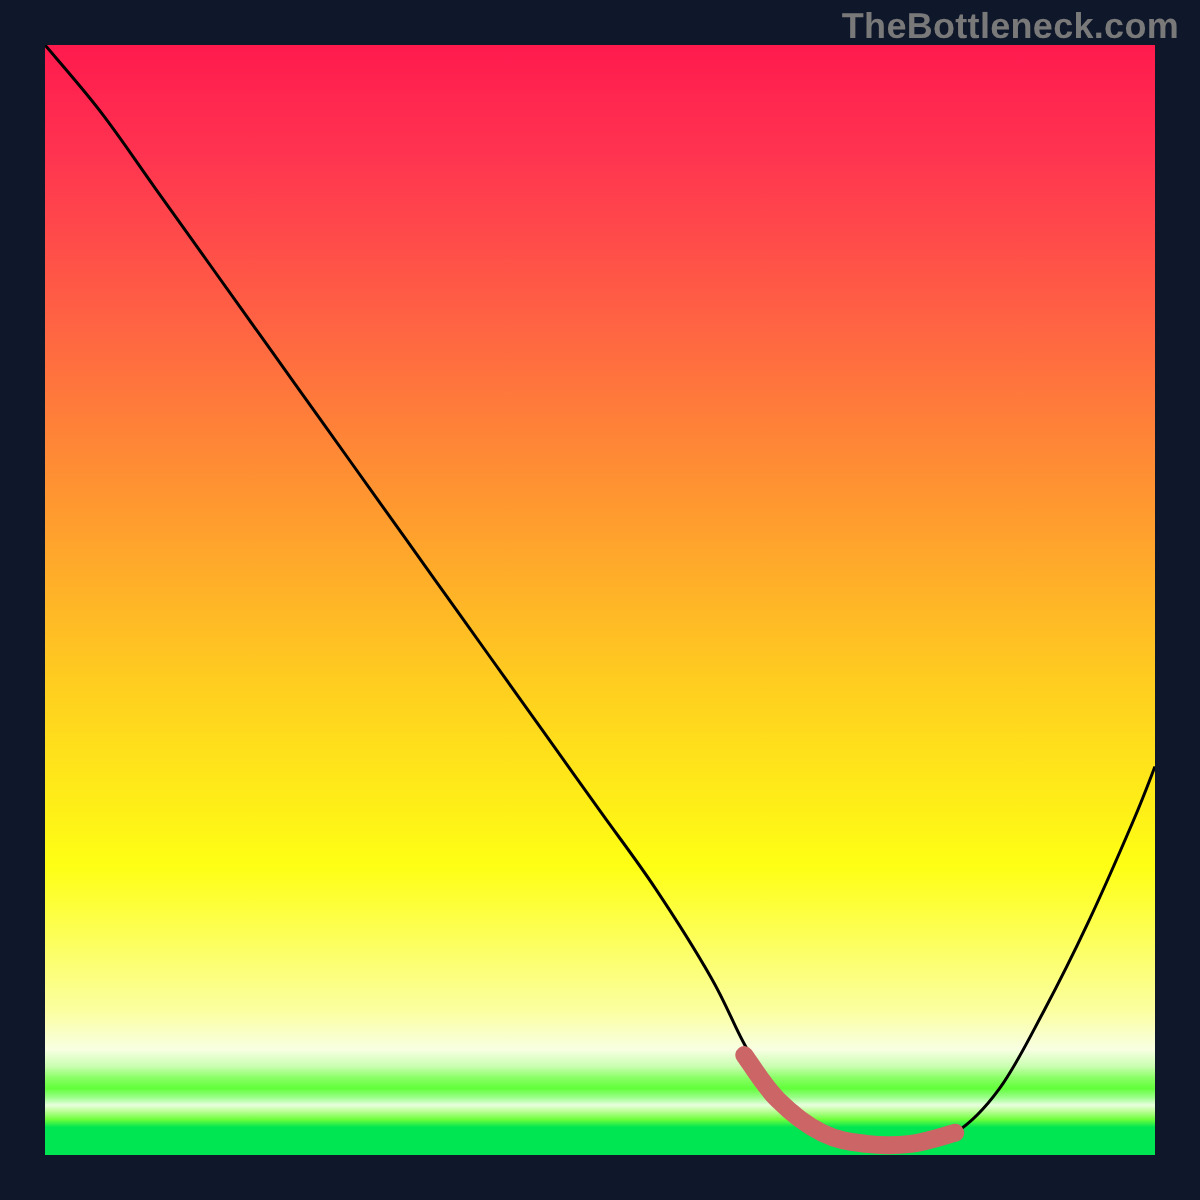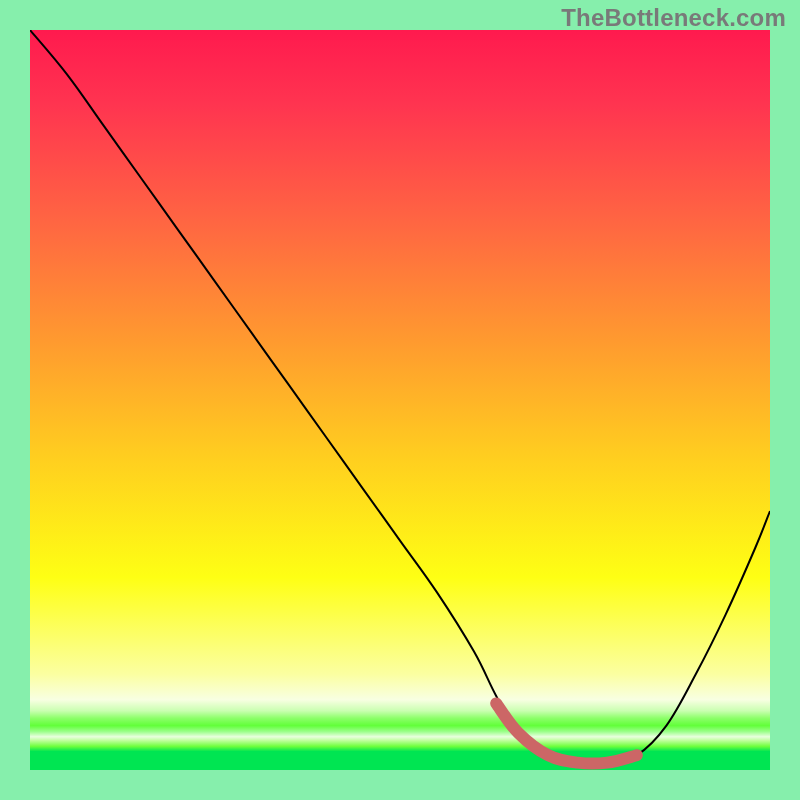--- a/index.html
+++ b/index.html
@@ -1,21 +1,21 @@
 <!DOCTYPE html>
 <html><head>
 <meta charset="utf-8">
 <style>
   * { margin: 0; padding: 0; box-sizing: border-box; }
   html, body { width: 800px; height: 800px; overflow: hidden; background: #000; }
   .frame {
     position: relative;
     width: 800px;
     height: 800px;
-    background: #86efac;
+    background: #0f172a;
   }
   .watermark {
     position: absolute;
     top: 4px;
     right: 14px;
     font-family: Arial, Helvetica, sans-serif;
     font-size: 24px;
     font-weight: 600;
     color: #797979;
     letter-spacing: 0.2px;

